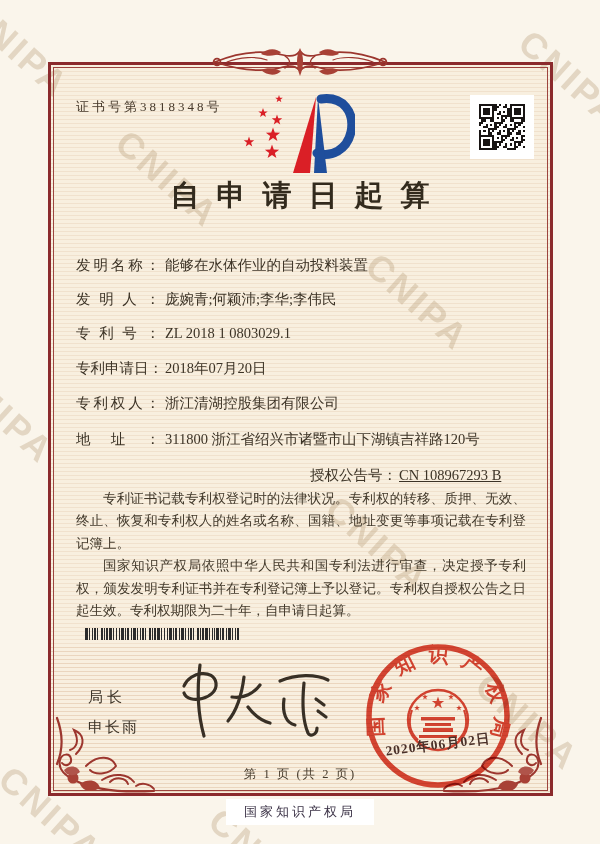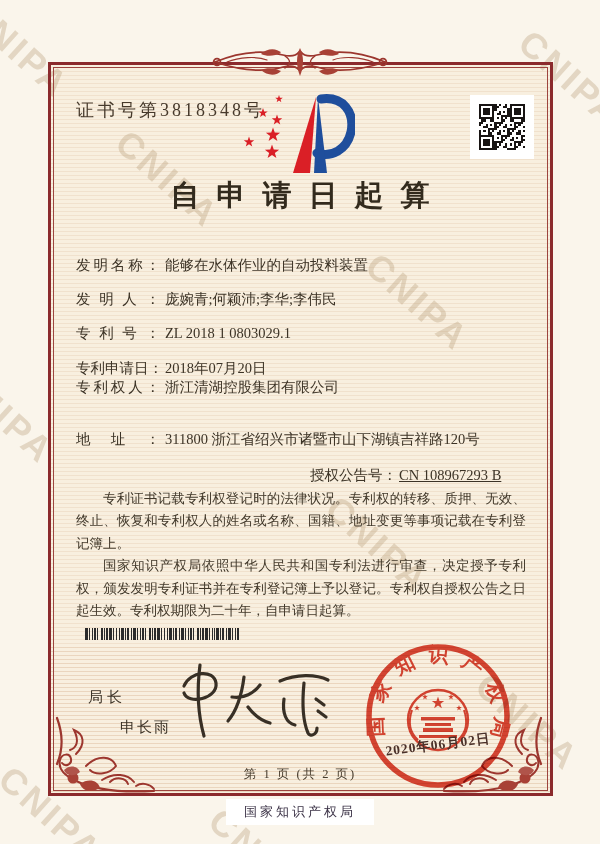--- a/index.html
+++ b/index.html
@@ -14,21 +14,21 @@
 
   
   .frame{position:absolute;left:48px;top:62px;width:505px;height:734px;box-sizing:border-box;
          border:3px solid #8b2a2c;}
   .frame::after{content:"";position:absolute;inset:2px;border:1px solid #9d443e;}
 
   .wm{position:absolute;font-family:"Liberation Sans","DejaVu Sans",sans-serif;font-weight:bold;
       font-size:36px;letter-spacing:3px;color:rgba(182,155,118,.34);
       transform:rotate(42deg);transform-origin:left top;white-space:nowrap;pointer-events:none;}
 
-  .cert-no{position:absolute;left:76px;top:98px;font-size:18px;letter-spacing:3px;color:#46392b;}
+  .cert-no{position:absolute;left:76px;top:98px;font-size:13px;letter-spacing:3px;color:#46392b;}
 
   .logo{position:absolute;left:243px;top:92px;width:112px;height:86px;}
 
   .qr-white{position:absolute;left:470px;top:95px;width:64px;height:64px;background:#ffffff;}
   #qr{position:absolute;left:479px;top:104px;display:grid;grid-template-columns:repeat(21,2.2px);grid-auto-rows:2.2px;}
   #qr i{display:block;}
   #qr i.d{background:#181413;}
 
   .title{position:absolute;left:0;right:0;top:176px;text-align:center;font-size:29px;font-weight:bold;
          letter-spacing:17px;text-indent:17px;color:#322a1d;}
@@ -41,21 +41,21 @@
 
   .paras{position:absolute;left:76px;top:488px;width:450px;font-size:13.5px;line-height:22.4px;
          text-align:justify;color:#41382a;}
   .paras p{margin:0;text-indent:2em;}
 
   .barcode{position:absolute;left:85px;top:628px;width:154px;height:12px;display:flex;overflow:hidden;}
   .barcode b{height:100%;}
   .barcode b.k{background:#2b2b2b;}
 
   .signoff-title{position:absolute;left:88px;top:688px;font-size:15px;letter-spacing:4px;color:#3b3226;}
-  .signoff-name{position:absolute;left:88px;top:718px;font-size:15px;letter-spacing:2px;color:#3b3226;margin-left:32px;}
+  .signoff-name{position:absolute;left:88px;top:718px;font-size:15px;letter-spacing:2px;color:#3b3226;}
 
   .sig{position:absolute;left:168px;top:658px;width:178px;height:84px;}
 
   .seal-wrap{position:absolute;left:362px;top:640px;width:152px;height:152px;opacity:.93;mix-blend-mode:multiply;}
   .seal-date{position:absolute;left:364px;top:736px;width:148px;text-align:center;font-size:13.5px;font-weight:bold;
              color:#4a312a;transform:rotate(-7deg);letter-spacing:1px;}
 
   .pageinfo{position:absolute;left:0;right:0;top:766px;text-align:center;font-size:12.5px;letter-spacing:2px;color:#453a2b;}
 
   .footwrap{position:absolute;left:0;right:0;top:799px;text-align:center;}
@@ -583,21 +583,21 @@
       <i></i>
     </div>
 
   <div class="title">自申请日起算</div>
 
   <div class="fields">
     <div class="frow" style="top:10px"><span class="f-label">发明名称：</span><span class="f-value">能够在水体作业的自动投料装置</span></div>
     <div class="frow" style="top:44px"><span class="f-label">发明人：</span><span class="f-value">庞婉青;何颖沛;李华;李伟民</span></div>
     <div class="frow" style="top:78px"><span class="f-label">专利号：</span><span class="f-value">ZL 2018 1 0803029.1</span></div>
     <div class="frow" style="top:113px"><span class="f-label">专利申请日：</span><span class="f-value">2018年07月20日</span></div>
-    <div class="frow" style="top:132px"><span class="f-label">专利权人：</span><span class="f-value">浙江清湖控股集团有限公司</span></div>
+    <div class="frow" style="top:148px"><span class="f-label">专利权人：</span><span class="f-value">浙江清湖控股集团有限公司</span></div>
     <div class="frow" style="top:184px"><span class="f-label">地址：</span><span class="f-value">311800 浙江省绍兴市诸暨市山下湖镇吉祥路120号</span></div>
     <div class="frow" style="top:220px">
       <span class="pair2"><span class="f-label">授权公告号：</span><span class="f-value">CN 108967293 B</span></span>
     </div>
   </div>
 
   <div class="paras">
     <p>专利证书记载专利权登记时的法律状况。专利权的转移、质押、无效、终止、恢复和专利权人的姓名或名称、国籍、地址变更等事项记载在专利登记簿上。</p>
     <p>国家知识产权局依照中华人民共和国专利法进行审查，决定授予专利权，颁发发明专利证书并在专利登记簿上予以登记。专利权自授权公告之日起生效。专利权期限为二十年，自申请日起算。</p>
   </div>

